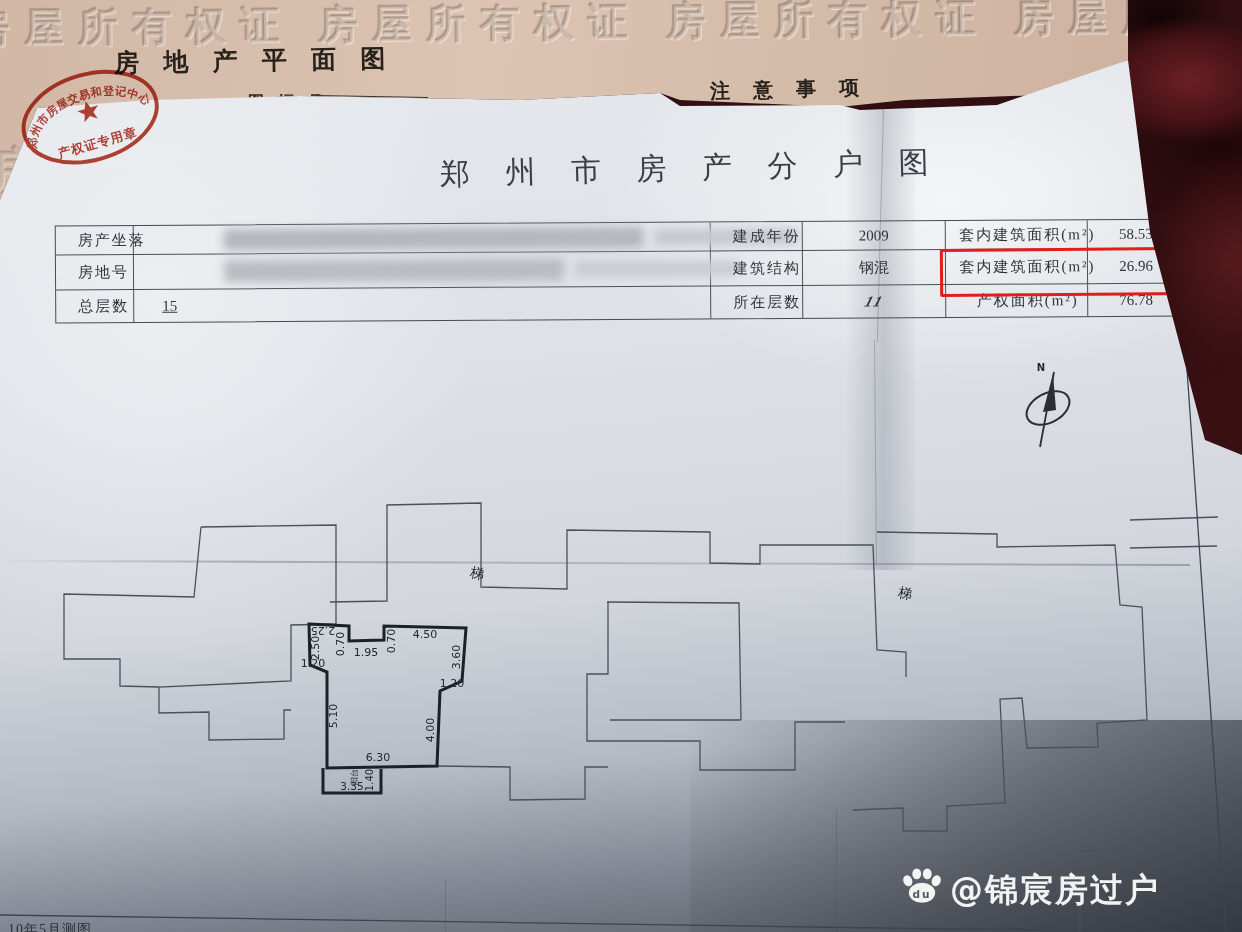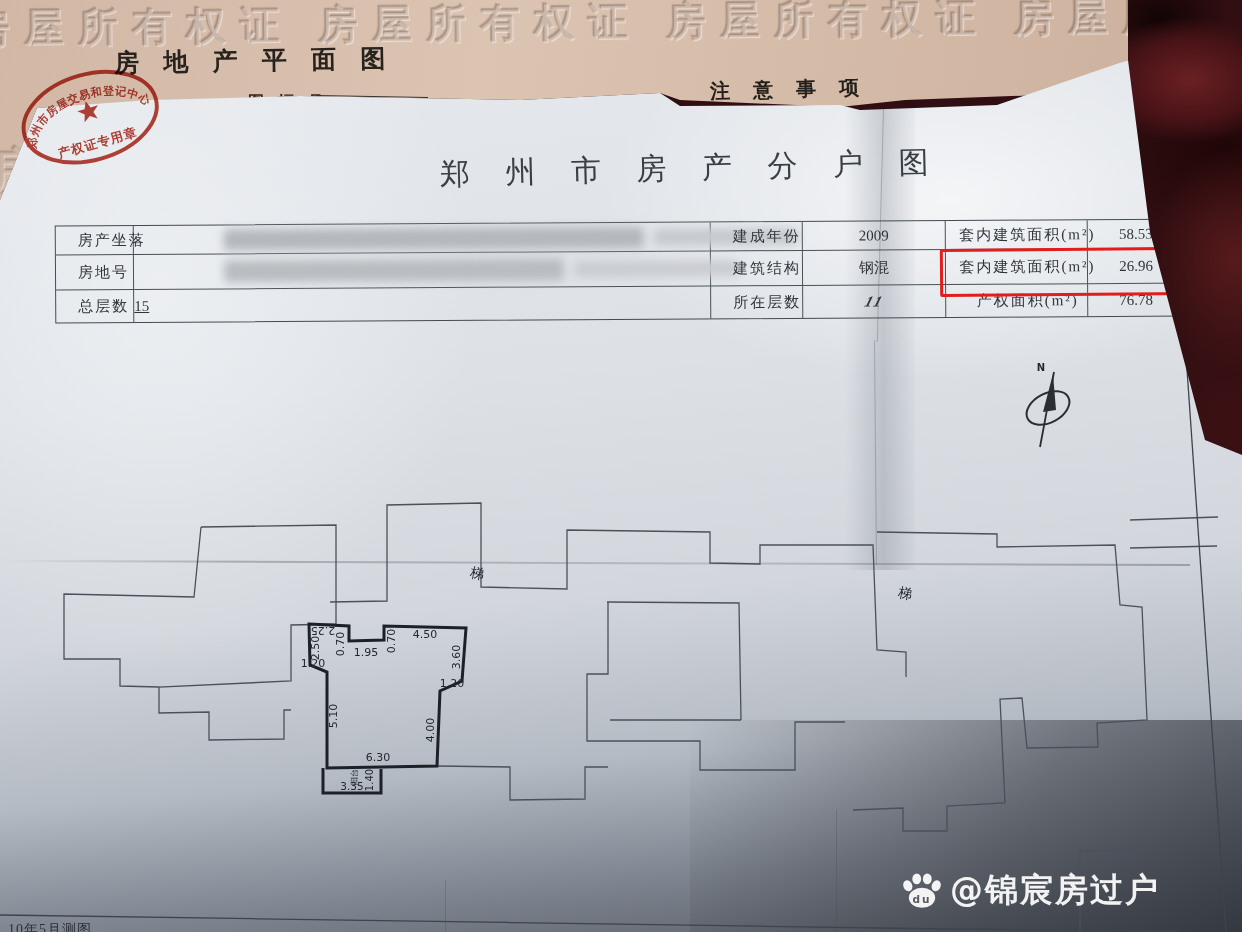--- a/index.html
+++ b/index.html
@@ -88,21 +88,21 @@
     border:3.5px solid #e11d1d;border-radius:2px;
     transform:rotate(-0.5deg);
   }
   
   .plan-svg{left:0;top:0;width:1242px;height:932px;}
   .plan-svg text{font-family:"DejaVu Sans", sans-serif;fill:#23282f;}
   .dim{font-size:11px;}
   .stair{font-size:14px;fill:#31363d;font-family:"Liberation Serif",serif;}
   
   .wm{
-    left:902px;top:868px;display:flex;align-items:center;gap:8px;
+    left:902px;top:868px;display:flex;align-items:flex-start;gap:8px;
     color:rgba(255,255,255,0.93);
     font-family:"DejaVu Sans", sans-serif;font-weight:bold;font-size:33px;letter-spacing:2px;
     white-space:nowrap;
   }
 </style>
 </head>
 <body>
 
 <div class="abs pink-paper">
   <div class="abs emboss emboss-row1">房屋所有权证  房屋所有权证  房屋所有权证  房屋所有权证</div>
@@ -163,21 +163,21 @@
         <span class="lbl">套内建筑面积(m²)</span>
       </div>
     <div class="cell center last-col">
         <span class="val">26.96</span>
       </div>
 
     <div class="cell last-row">
         <span class="lbl">总层数</span>
       </div>
     <div class="cell last-row">
-        <span class="val" style="padding-left:0;text-decoration:underline;">15</span>
+        <span class="val" style="padding-left:28px;text-decoration:underline;">15</span>
       </div>
     <div class="cell last-row">
         <span class="lbl">所在层数</span>
       </div>
     <div class="cell center last-row">
         <span class="val hand">11</span>
       </div>
     <div class="cell center last-row">
         <span class="lbl">产权面积(m²)</span>
       </div>

